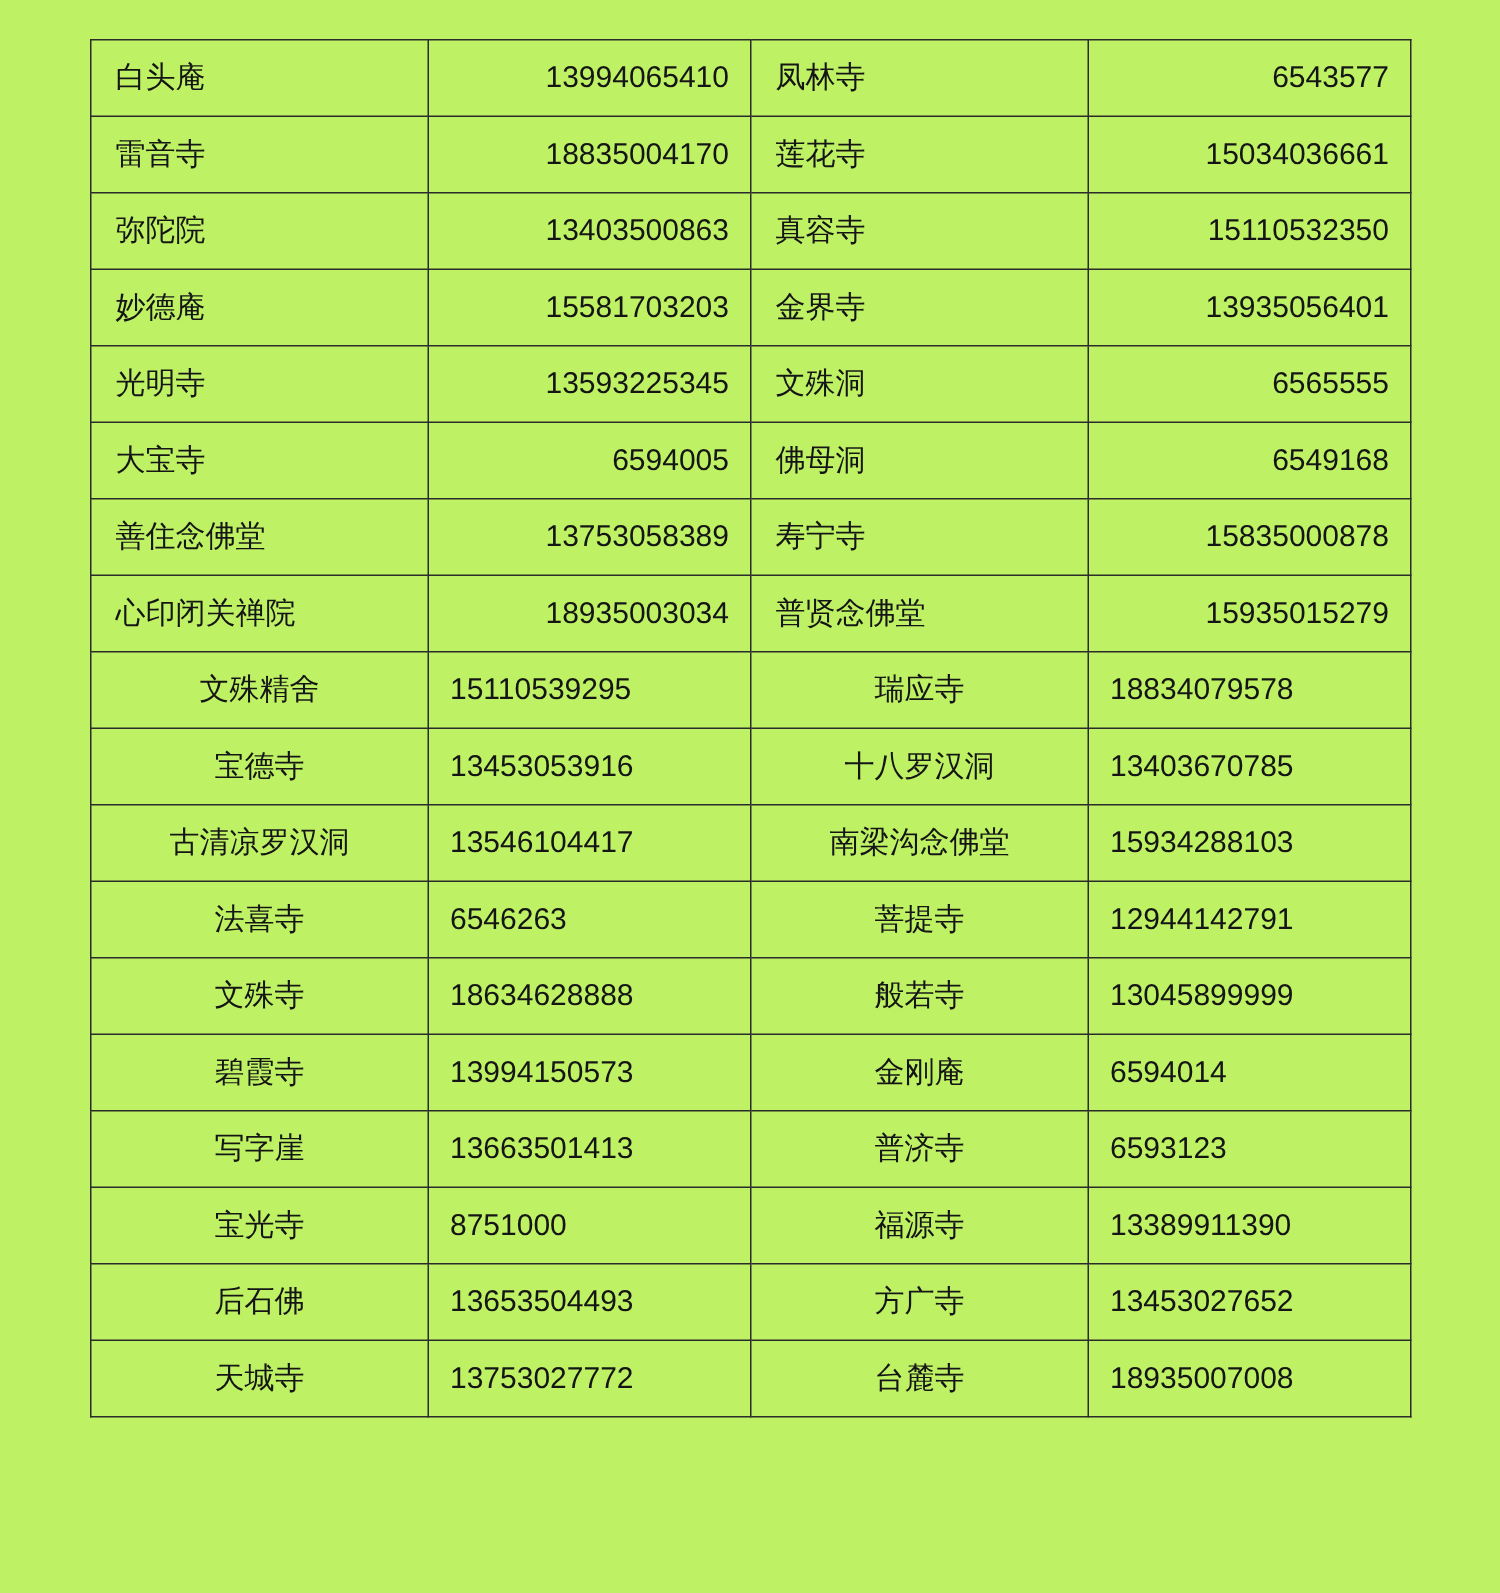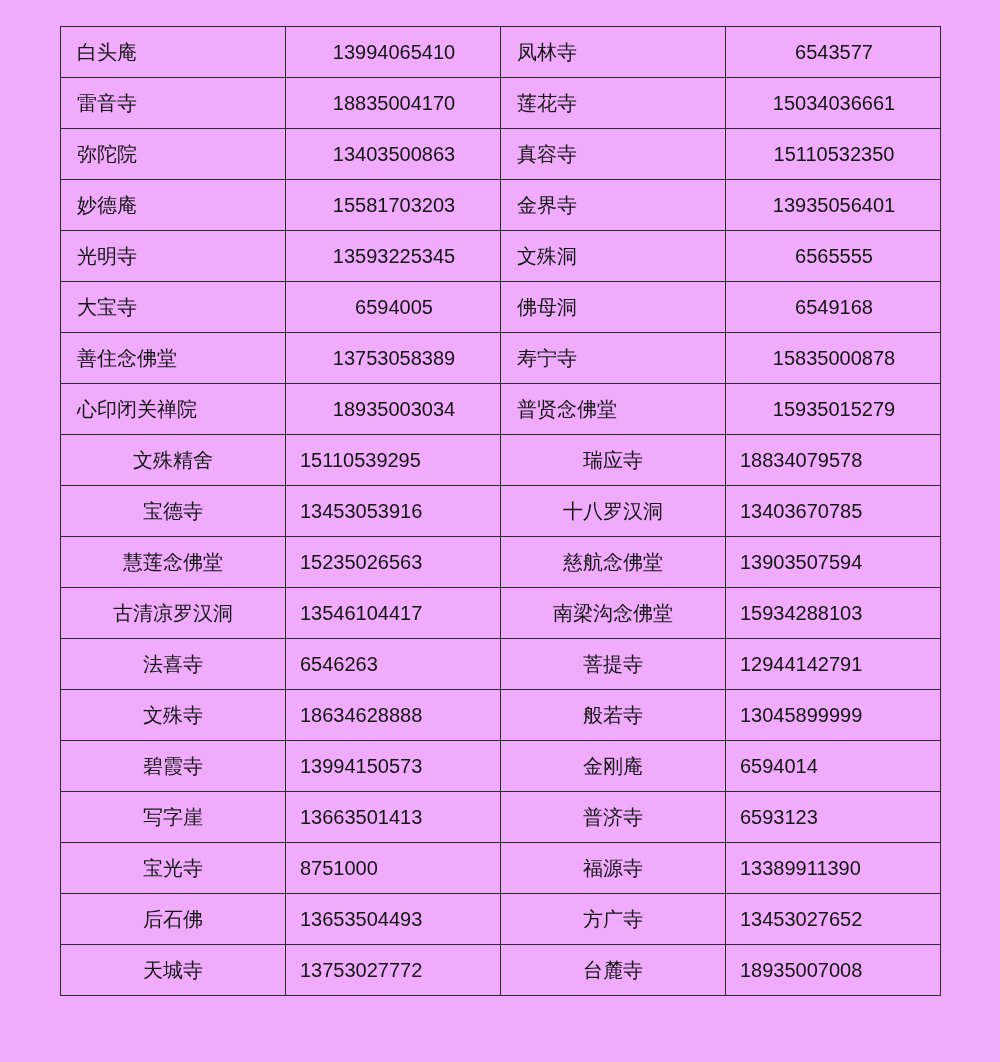--- a/index.html
+++ b/index.html
@@ -12,21 +12,21 @@
     height: 1062px;
     font-family: "Liberation Sans", "DejaVu Sans", sans-serif;
     color: #1a1a1a;
     overflow: hidden;
   }
   .sheet {
     width: 1000px;
     height: 1062px;
     box-sizing: border-box;
     padding: 26px 60px 0 60px;
-    background: #f0abfc;
+    background: #bef264;
   }
   table.contact-table {
     border-collapse: collapse;
     table-layout: fixed;
     width: 880px;
     margin: 0;
   }
   table.contact-table td {
     border: 1px solid #2b2b2b;
     height: 51px;
@@ -40,21 +40,21 @@
     color: #151515;
   }
   td.name-cell {
     width: 225px;
   }
   td.phone-cell {
     width: 215px;
   }
   
   tr.block-a td.name-cell { text-align: left; padding-left: 16px; }
-  tr.block-a td.phone-cell { text-align: center; padding-left: 16px; }
+  tr.block-a td.phone-cell { text-align: right; padding-left: 16px; }
   
   tr.block-b td.name-cell { text-align: center; }
   tr.block-b td.phone-cell { }
   .bold-name { font-weight: normal; }
 </style>
 </head>
 <body>
 
 <div class="sheet">
   <table class="contact-table">
@@ -124,26 +124,20 @@
         <td class="phone-cell">18834079578</td>
       </tr>
 
       <tr class="block-b">
         <td class="name-cell">宝德寺</td>
         <td class="phone-cell">13453053916</td>
         <td class="name-cell">十八罗汉洞</td>
         <td class="phone-cell">13403670785</td>
       </tr>
 
-      <tr class="block-b">
-        <td class="name-cell">慧莲念佛堂</td>
-        <td class="phone-cell">15235026563</td>
-        <td class="name-cell">慈航念佛堂</td>
-        <td class="phone-cell">13903507594</td>
-      </tr>
 
       <tr class="block-b">
         <td class="name-cell">古清凉罗汉洞</td>
         <td class="phone-cell">13546104417</td>
         <td class="name-cell">南梁沟念佛堂</td>
         <td class="phone-cell">15934288103</td>
       </tr>
 
       <tr class="block-b">
         <td class="name-cell">法喜寺</td>

